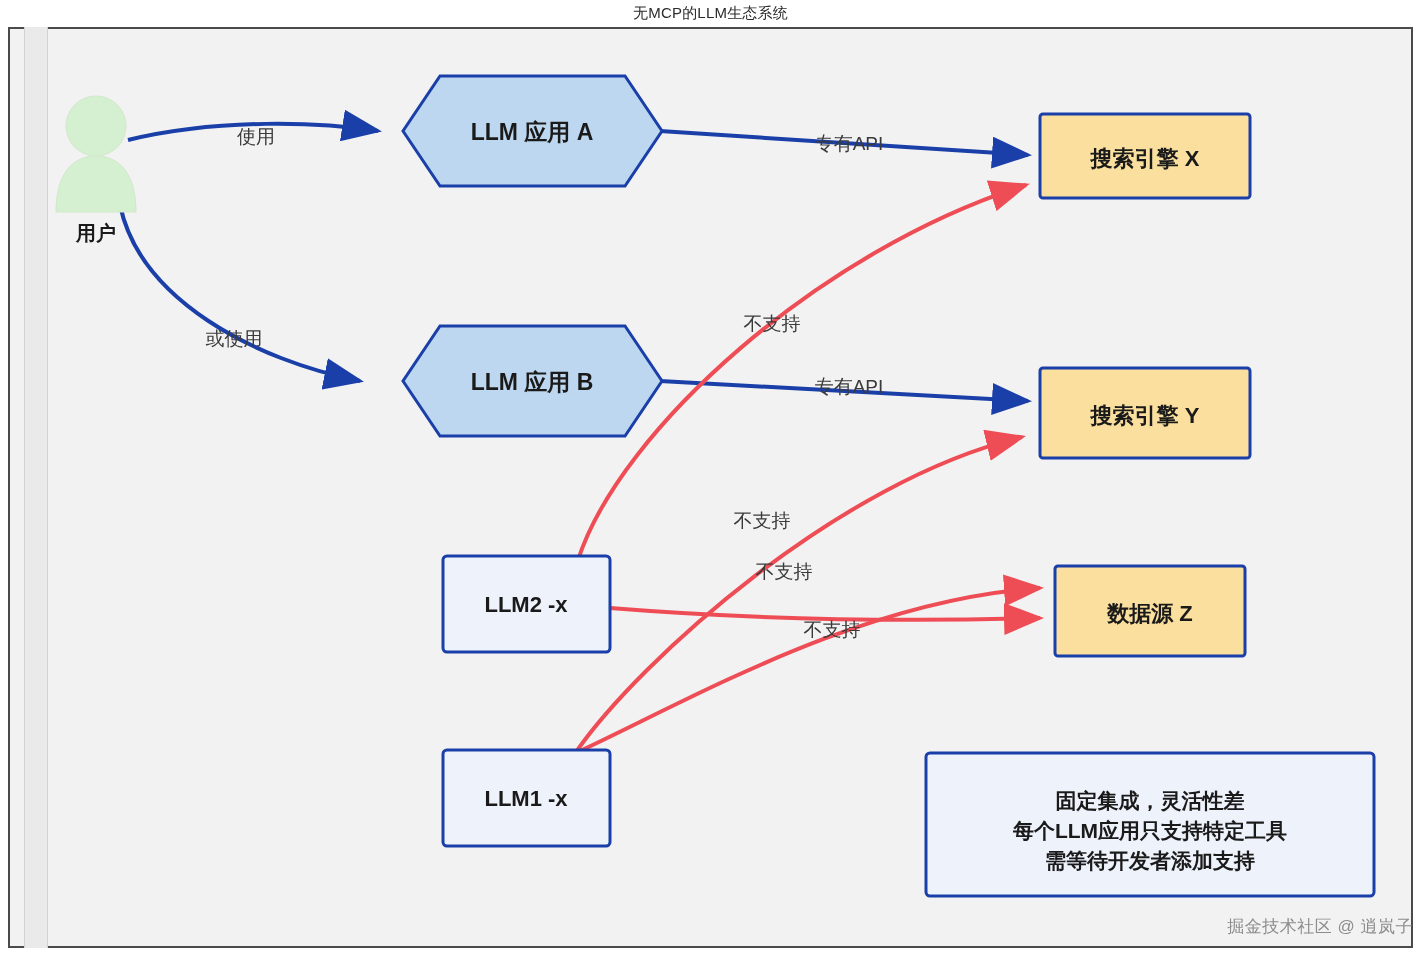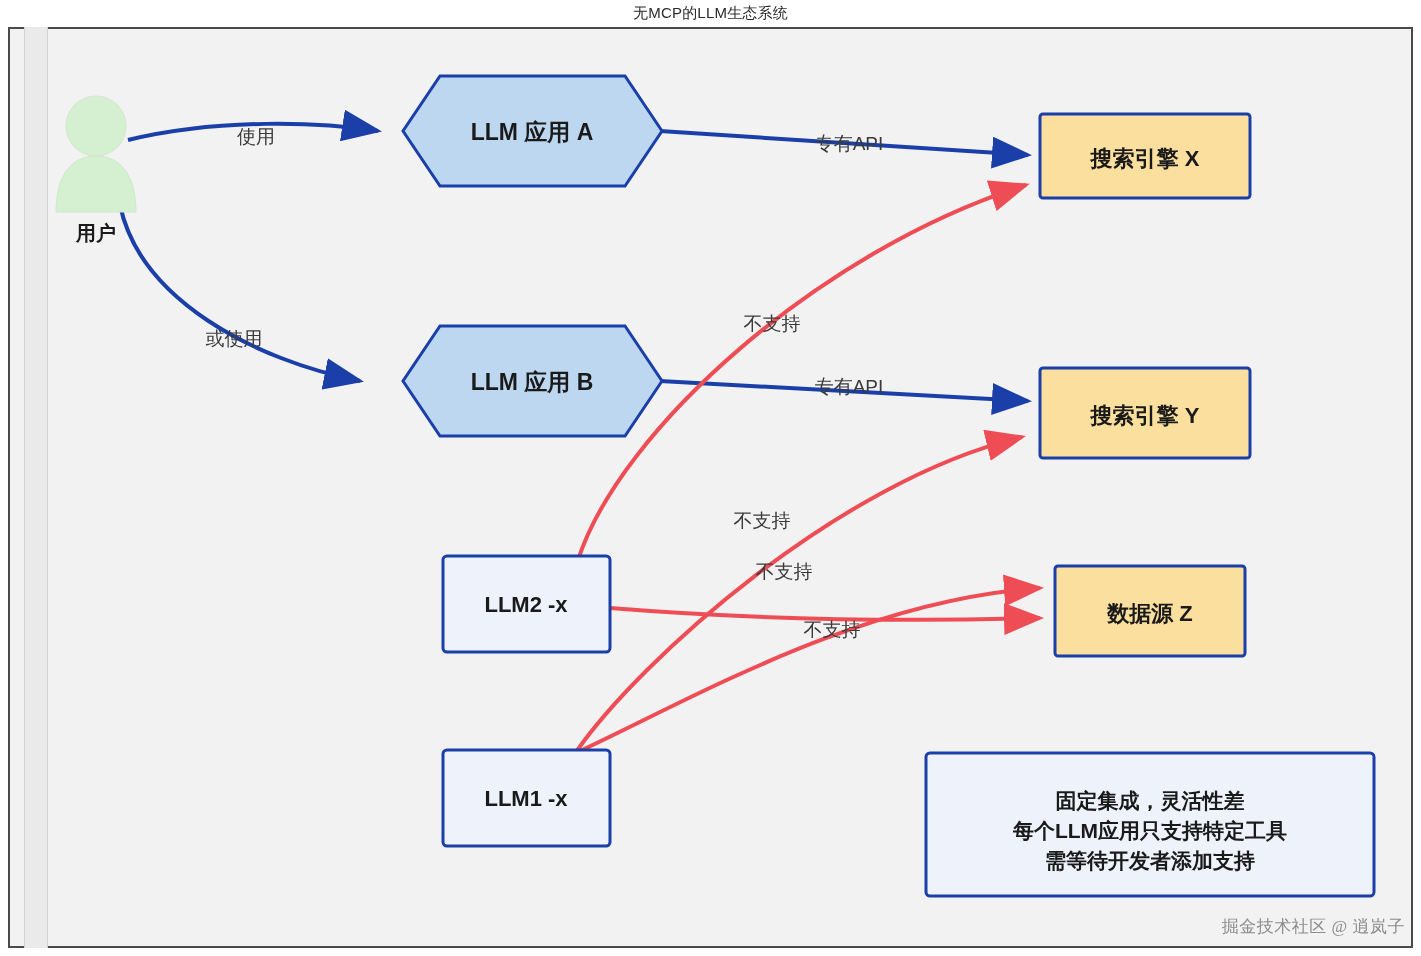--- a/index.html
+++ b/index.html
@@ -62,25 +62,25 @@
     font-weight: bold;
     fill: #1a1a1a;
   }
   .edge-label {
     font-family: "Liberation Sans", sans-serif;
     fill: #3a3a3a;
     font-size: 19px;
   }
   .watermark {
     position: absolute;
-    right: 16px;
+    right: 8px;
     bottom: 18px;
     font-size: 17px;
     color: #8c8c8c;
-    font-family: Liberation Serif, serif;
+    font-family: Liberation Sans, sans-serif;
     letter-spacing: 0.5px;
   }
 </style>
 </head>
 <body>
 
 <div id="canvas">
 
   <div id="title">无MCP的LLM生态系统</div>
 

